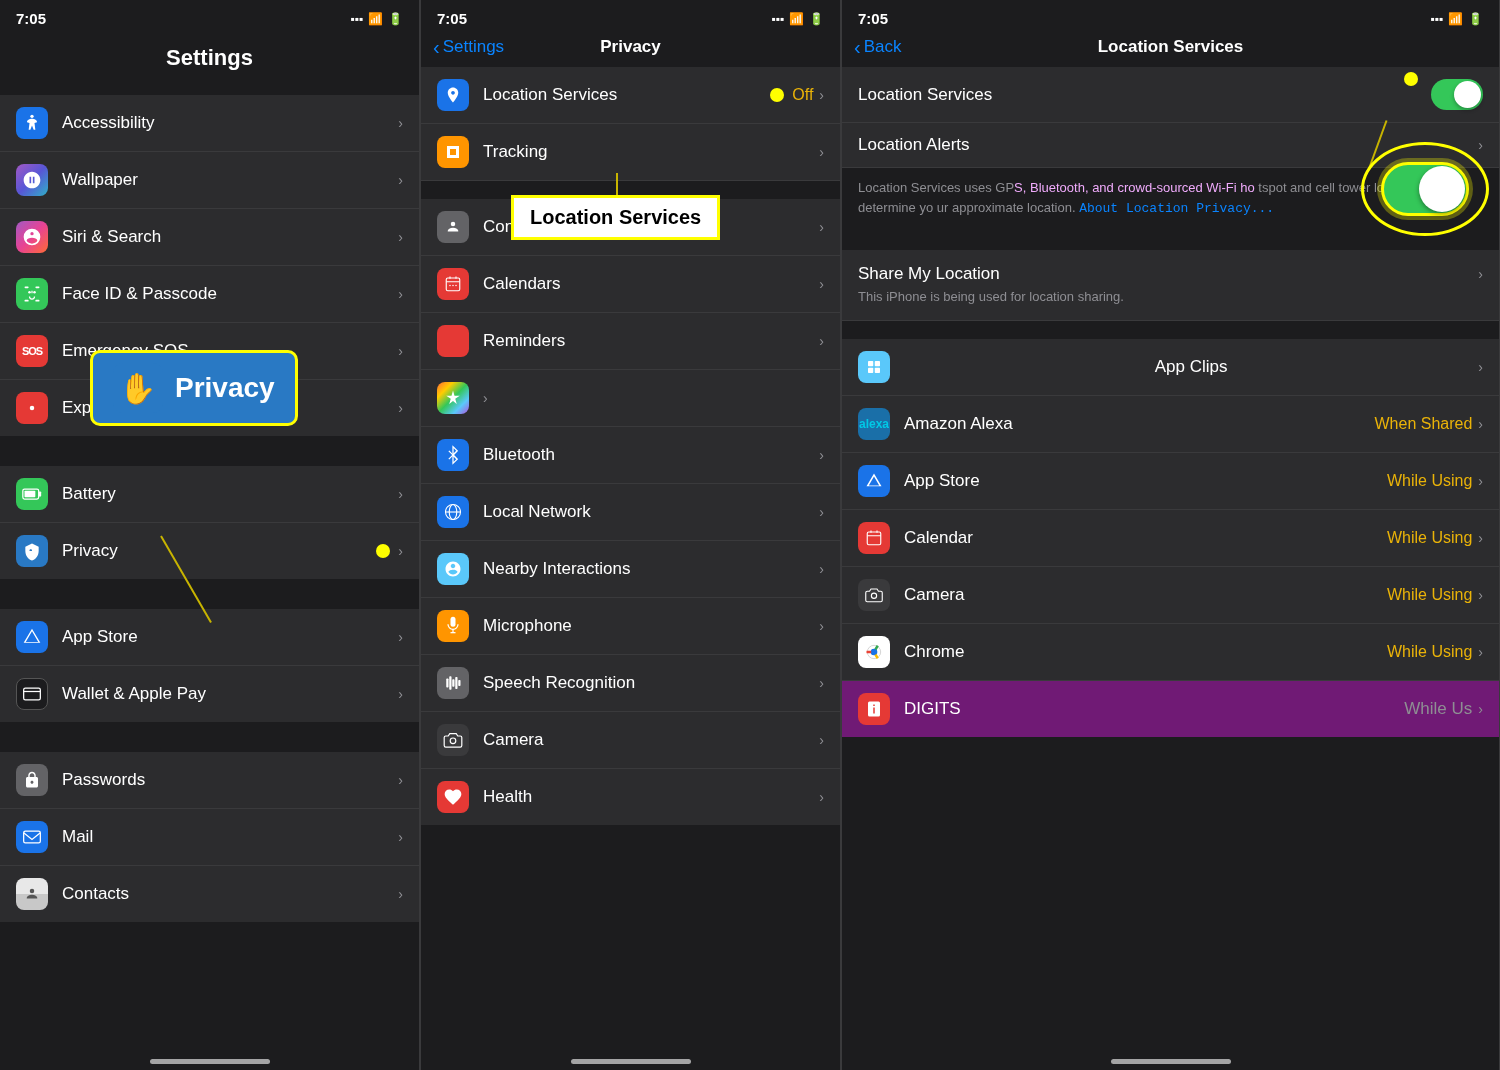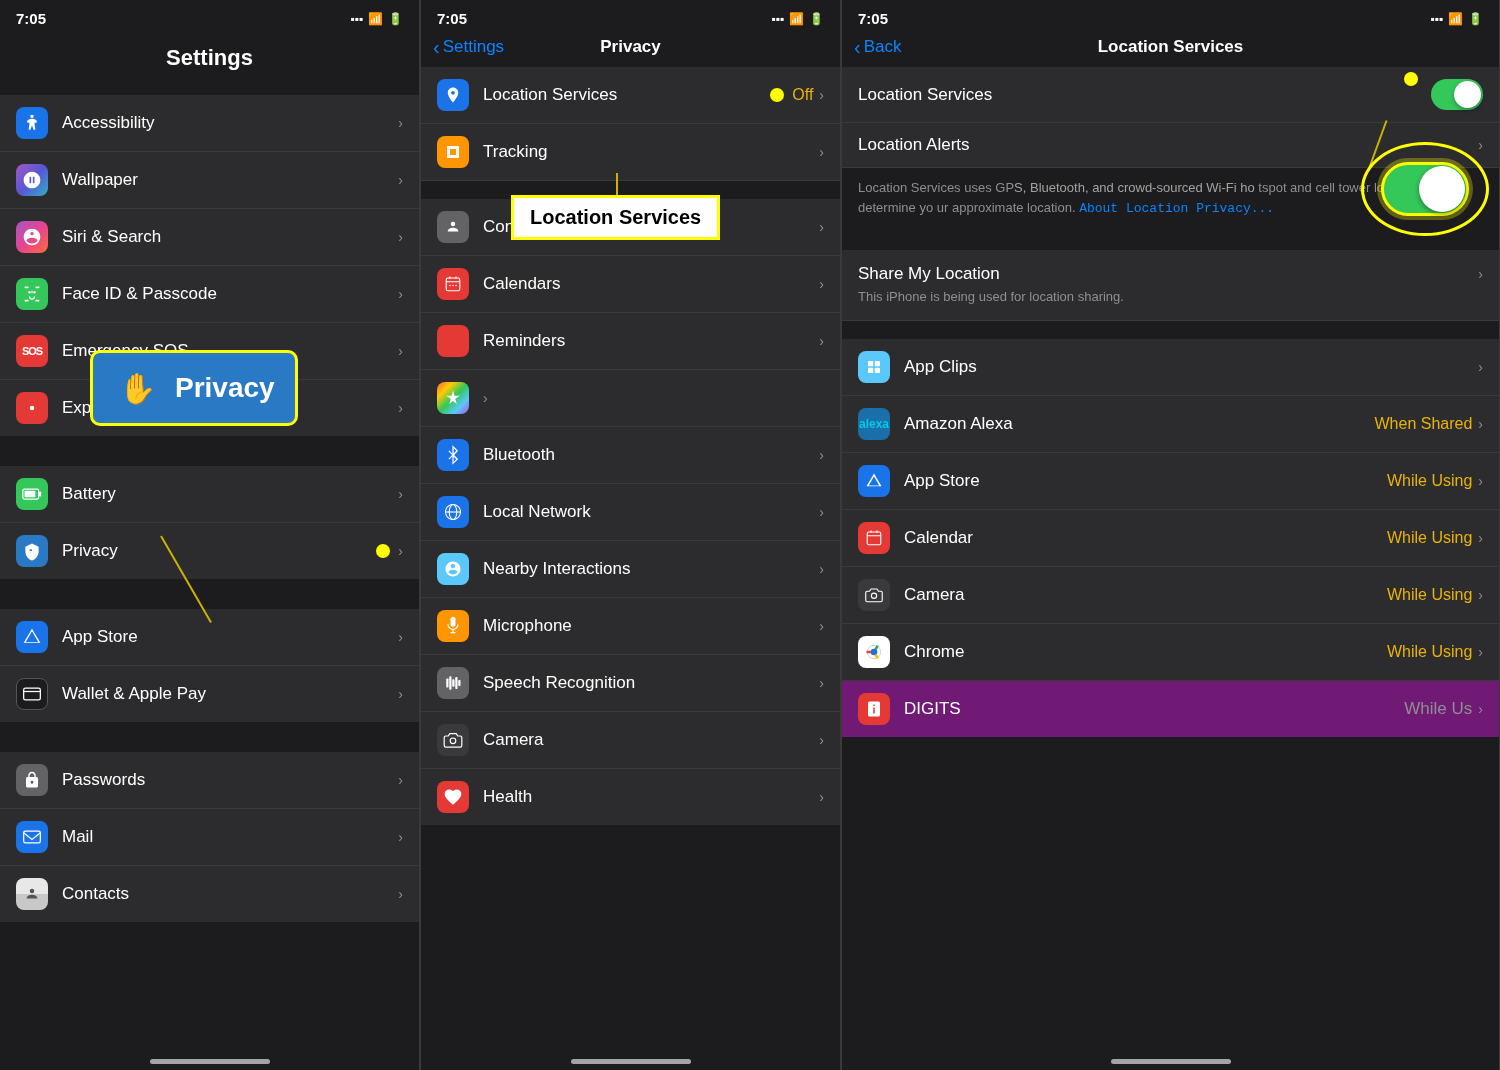--- a/index.html
+++ b/index.html
@@ -606,21 +606,21 @@
         <div class="toggle"></div>
       </div>
     </div>
 
     <div class="settings-item" style="background:#2c2c2e;">
       <span class="item-label">Location Alerts</span>
       <span class="item-chevron">›</span>
     </div>
 
     <div class="location-description">
-      <span>Location Services uses GP</span><span style="color:#a3a3a3;">S, Bluetooth, and crowd-sourced Wi-Fi ho</span>
+      <span>Location Services uses GP</span><span style="color:#f0abfc;">S, Bluetooth, and crowd-sourced Wi-Fi ho</span>
       <span style="color:#8e8e93;">tspot and cell tower locations to determine yo</span>
       <span style="color:#8e8e93;">ur approximate location. </span>
       <a style="color:#0a84ff;font-family:Liberation Mono, monospace;">About Location Privacy...</a>
     </div>
 
     <div style="position:absolute;top:95px;right:30px;z-index:25;">
       <div style="width:88px;height:54px;background:#34c759;border-radius:27px;position:relative;border:3px solid #ffff00;box-shadow:0 0 0 4px rgba(255,255,0,0.3);">
         <div style="position:absolute;width:46px;height:46px;background:#fff;border-radius:50%;top:1px;right:1px;box-shadow:0 2px 5px rgba(0,0,0,0.4);"></div>
       </div>
 
@@ -634,21 +634,21 @@
     <div class="settings-item" style="background:#2c2c2e;flex-direction:column;align-items:flex-start;padding:14px 16px;">
       <div style="display:flex;width:100%;align-items:center;">
         <span class="item-label" style="font-size:17px;font-weight:400;">Share My Location</span>
         <span class="item-chevron">›</span>
       </div>
       <div style="font-size:13px;color:#8e8e93;margin-top:4px;line-height:1.4;">This iPhone is being used for location sharing.</div>
     </div>
 
     <div class="separator-gap" style="height:18px;"></div>
 
-    <div class="settings-item" style="background:#2c2c2e;">
+    <div class="settings-item" style="background:#2c2c2e;text-align:center;">
       <div class="item-icon icon-teal">
         <svg width="18" height="18" viewBox="0 0 24 24" fill="white">
             <rect x="4" y="4" width="7" height="7" rx="1" fill="white"></rect>
             <rect x="13" y="4" width="7" height="7" rx="1" fill="white"></rect>
             <rect x="4" y="13" width="7" height="7" rx="1" fill="white"></rect>
             <rect x="13" y="13" width="7" height="7" rx="1" fill="white"></rect>
           </svg>
       </div>
       <span class="item-label">App Clips</span>
       <span class="item-chevron">›</span>

